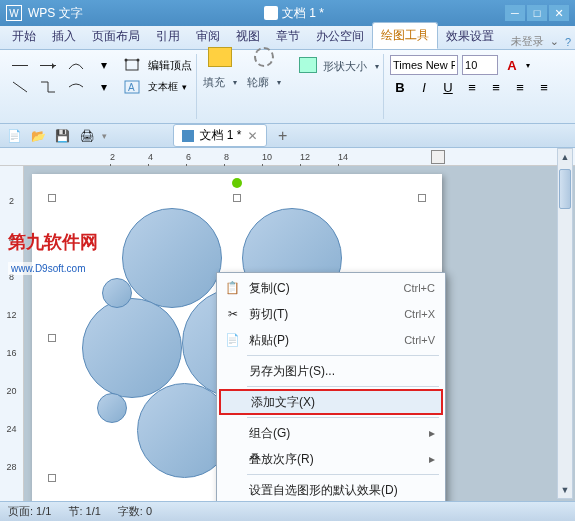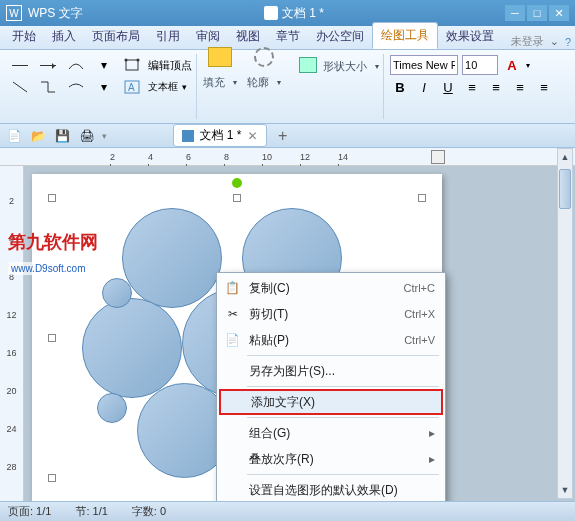--- a/index.html
+++ b/index.html
@@ -80,21 +80,21 @@
 .context-menu { position: absolute; left: 216px; top: 272px; width: 230px; background: #fafcfe; border: 1px solid #9ab; box-shadow: 3px 3px 8px rgba(0,0,0,0.3); padding: 2px; }
 .menu-item { display: flex; align-items: center; height: 26px; padding: 0 8px 0 30px; position: relative; cursor: pointer; font-size: 12px; color: #222; }
 .menu-item .micon { position: absolute; left: 6px; width: 16px; height: 16px; display: flex; align-items: center; justify-content: center; }
 .menu-item .shortcut { margin-left: auto; color: #666; font-size: 11px; }
 .menu-item .sub { margin-left: auto; color: #666; }
 .menu-sep { height: 1px; background: #ccd8e4; margin: 2px 4px 2px 28px; }
 .menu-item.highlighted { background: #e4eef8; }
 .redbox { border: 2px solid #e02020; }
 
 
-.statusbar { position: absolute; bottom: 0; left: 0; right: 0; height: 20px; background: linear-gradient(#d8e8f6, #c0d4e8); border-top: 1px solid #a0c0dd; display: flex; align-items: center; padding: 0 8px; gap: 24px; font-size: 11px; color: #333; }
+.statusbar { position: absolute; bottom: 0; left: 0; right: 0; height: 20px; background: linear-gradient(#d8e8f6, #c0d4e8); border-top: 1px solid #a0c0dd; display: flex; align-items: center; padding: 0 8px; gap: 17px; font-size: 11px; color: #333; }
 
 
 .vscroll { position: absolute; right: 2px; top: 148px; width: 16px; bottom: 22px; background: #e8eef4; border: 1px solid #c0d0e0; }
 .vscroll .thumb { position: absolute; top: 20px; left: 1px; right: 1px; height: 40px; background: linear-gradient(90deg, #d0e0f0, #b0c8e0); border: 1px solid #90b0d0; border-radius: 2px; }
 .vscroll .arr { position: absolute; left: 0; right: 0; height: 16px; display: flex; align-items: center; justify-content: center; font-size: 9px; color: #456; }
 .vscroll .arr.up { top: 0; }
 .vscroll .arr.dn { bottom: 0; }
 </style>
 </head>
 <body>

